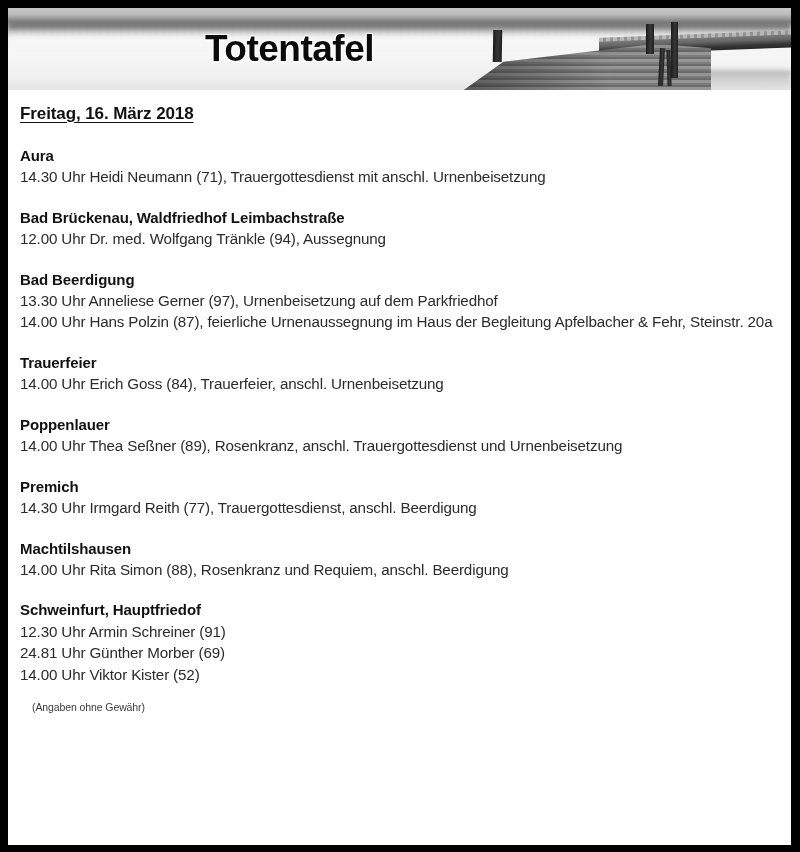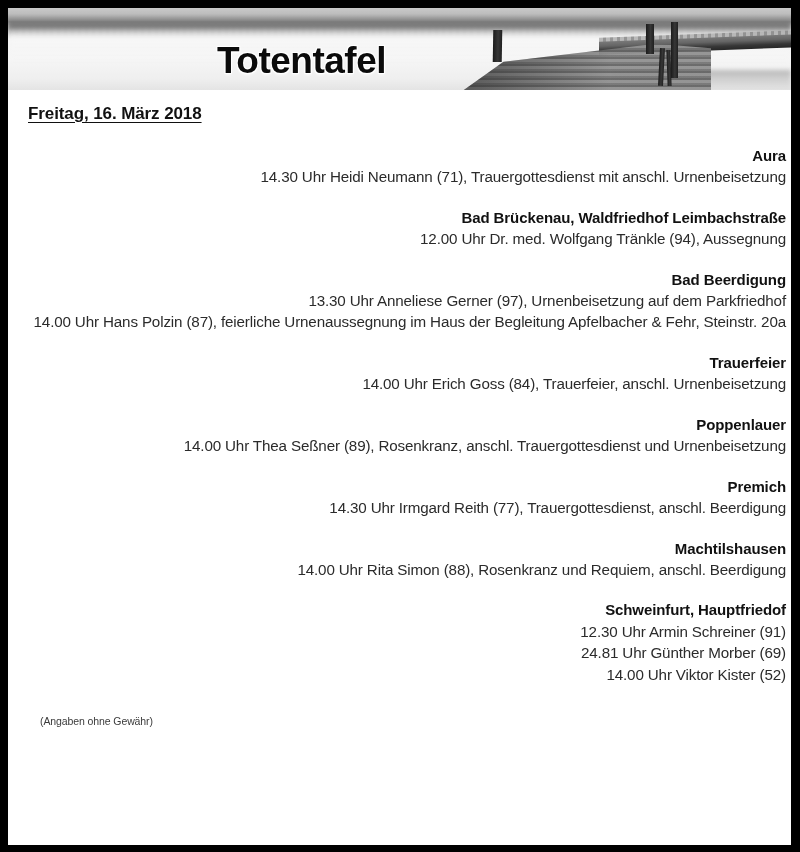--- a/index.html
+++ b/index.html
@@ -162,56 +162,55 @@
     background: linear-gradient(to bottom, rgba(60,56,54,.30), rgba(200,200,200,0));
     filter: blur(2px);
   }
 
   
   .banner-title {
     position: absolute;
     left: 197px;
     top: 50%;
     transform: translateY(-50%);
-    margin: 12px;
+    margin: 0;
     font-family: "Liberation Sans", "DejaVu Sans", sans-serif;
     font-weight: bold;
     font-size: 37px;
     letter-spacing: -0.5px;
     color: #0b0b0b;
     text-shadow:
        1px  1px 0 rgba(255,255,255,.95),
       -1px  1px 0 rgba(255,255,255,.95),
        1px -1px 0 rgba(255,255,255,.95),
       -1px -1px 0 rgba(255,255,255,.95),
        0    2px 3px rgba(255,255,255,.8);
     white-space: nowrap;
   }
 
   
   .content {
     position: relative;
-    padding: 14px 5px 0 20px;
+    padding: 14px 5px 0 12px;
     color: #1a1a1a;
   }
   .date-heading {
     margin: 0 0 22px 0;
     font-size: 17px;
     font-weight: bold;
     color: #111111;
     text-decoration: underline;
     text-underline-offset: 3px;
     letter-spacing: -0.1px;
   }
   .entry {
     margin: 0 0 20px 0;
-    text-align: right;
   }
   .entry:last-of-type {
-    margin-bottom: 30px;
+    margin-bottom: 16px;
   }
   .entry-place {
     margin: 0;
     font-size: 15px;
     font-weight: bold;
     color: #111111;
     line-height: 1.35;
     letter-spacing: -0.1px;
   }
   .entry-line {

